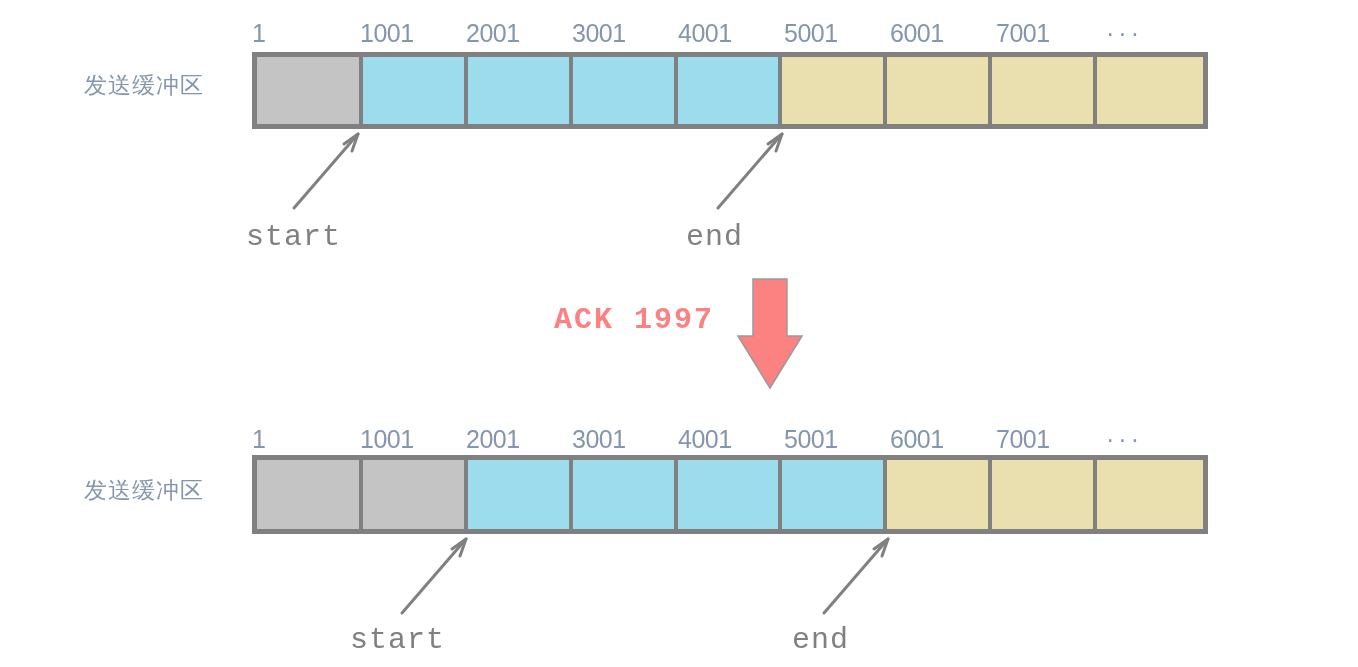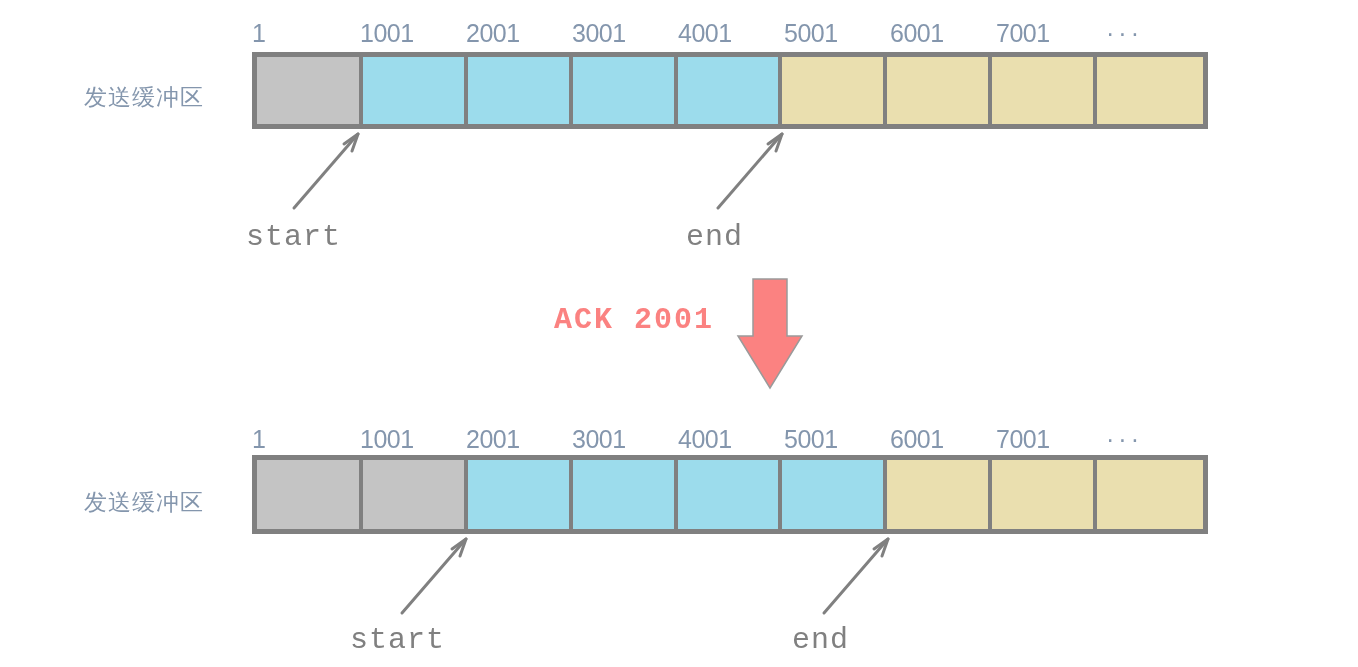--- a/index.html
+++ b/index.html
@@ -29,21 +29,20 @@
     width: 1358px;
   }
 
   .row-label {
     position: absolute;
     font-family: "Liberation Serif", "DejaVu Serif", serif;
     font-size: 23px;
     color: #8496ad;
     letter-spacing: 1px;
     white-space: nowrap;
-    margin-top: 12px;
   }
 
   
   .ticks {
     position: absolute;
     height: 34px;
   }
   .tick {
     position: absolute;
     font-family: "Liberation Sans", sans-serif;
@@ -151,21 +150,21 @@
     <div class="pointer" style="left:712px; top:128px;">
       <svg width="90" height="85" viewBox="0 0 90 85">
         <line x1="6" y1="80" x2="70" y2="6" stroke="#808080" stroke-width="3" stroke-linecap="round"></line>
         <path d="M70 6 L56 16 M70 6 L64 23" stroke="#808080" stroke-width="3" fill="none" stroke-linecap="round"></path>
       </svg>
     </div>
     <div class="pointer-label" style="left:686px; top:220px;">end</div>
   </div>
 
   <div class="ack-group" style="left:0; top:0;">
-    <div class="ack-text" style="left:554px; top:303px;">ACK 2001</div>
+    <div class="ack-text" style="left:554px; top:303px;">ACK 1997</div>
 
     <div class="ack-arrow" style="left:736px; top:278px;">
       <svg width="68" height="112" viewBox="0 0 68 112">
         <polygon points="17,1 51,1 51,58 66,58 34,110 2,58 17,58" fill="#fb8281" stroke="#9a9a9a" stroke-width="1.5" stroke-linejoin="miter"></polygon>
       </svg>
     </div>
   </div>
 
   <div class="buffer-block" style="top:403px;">
 

